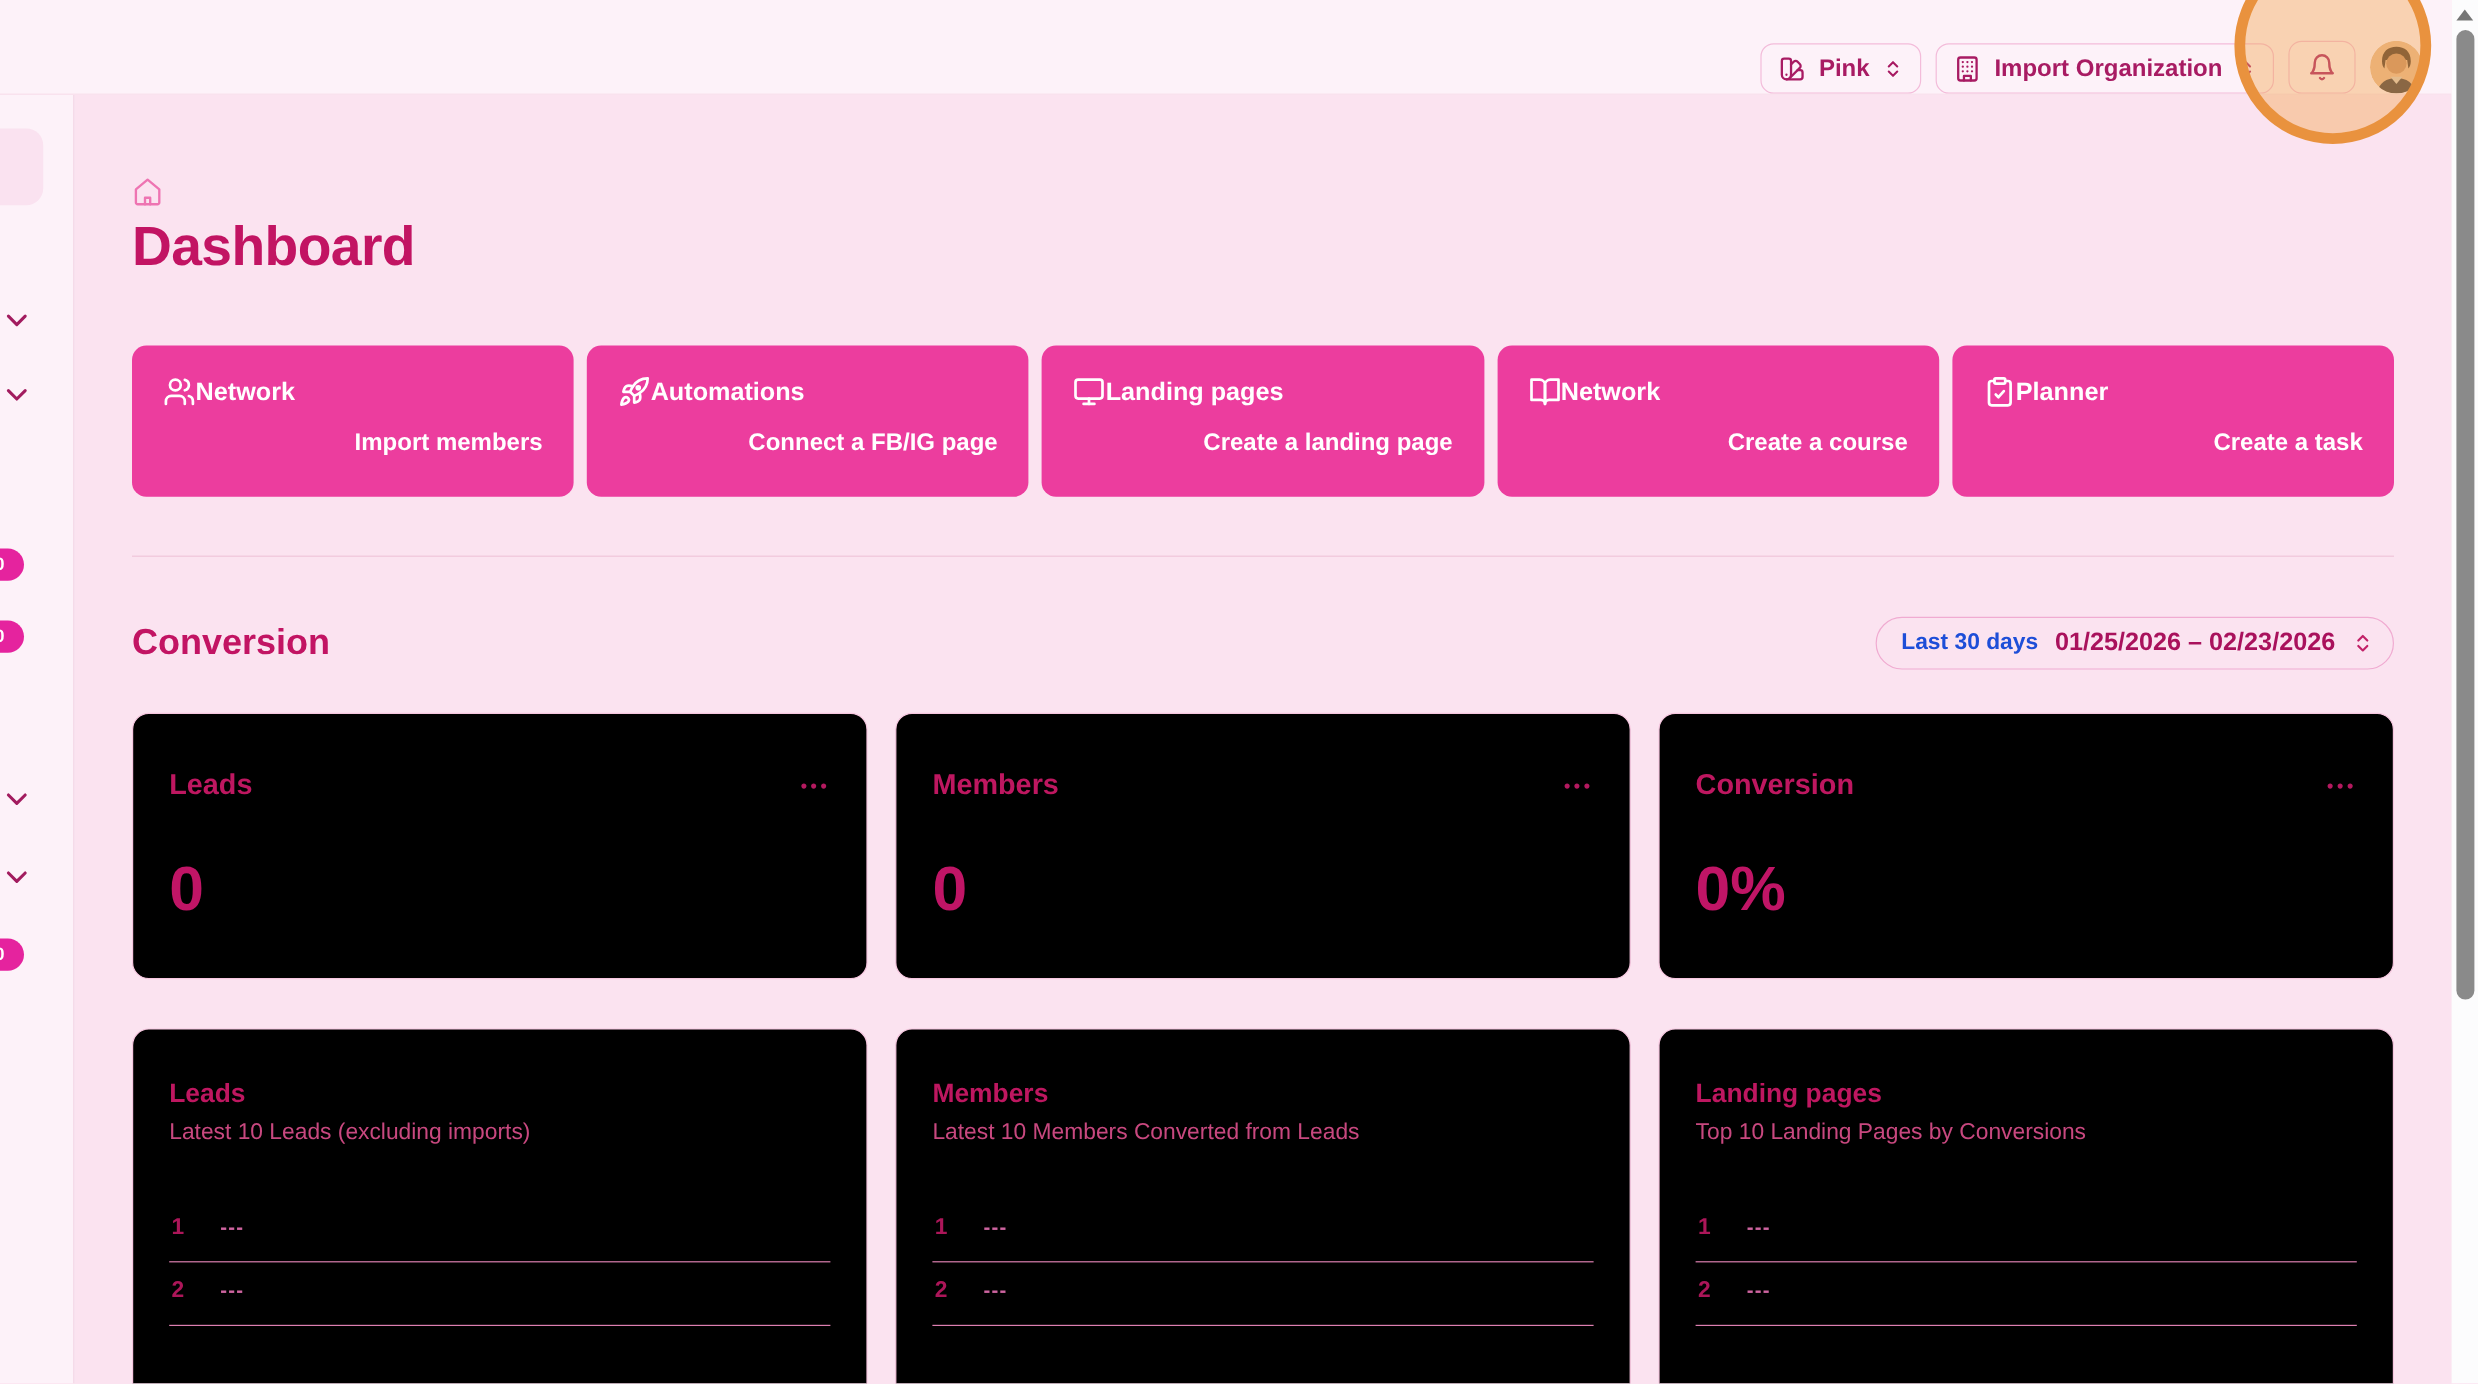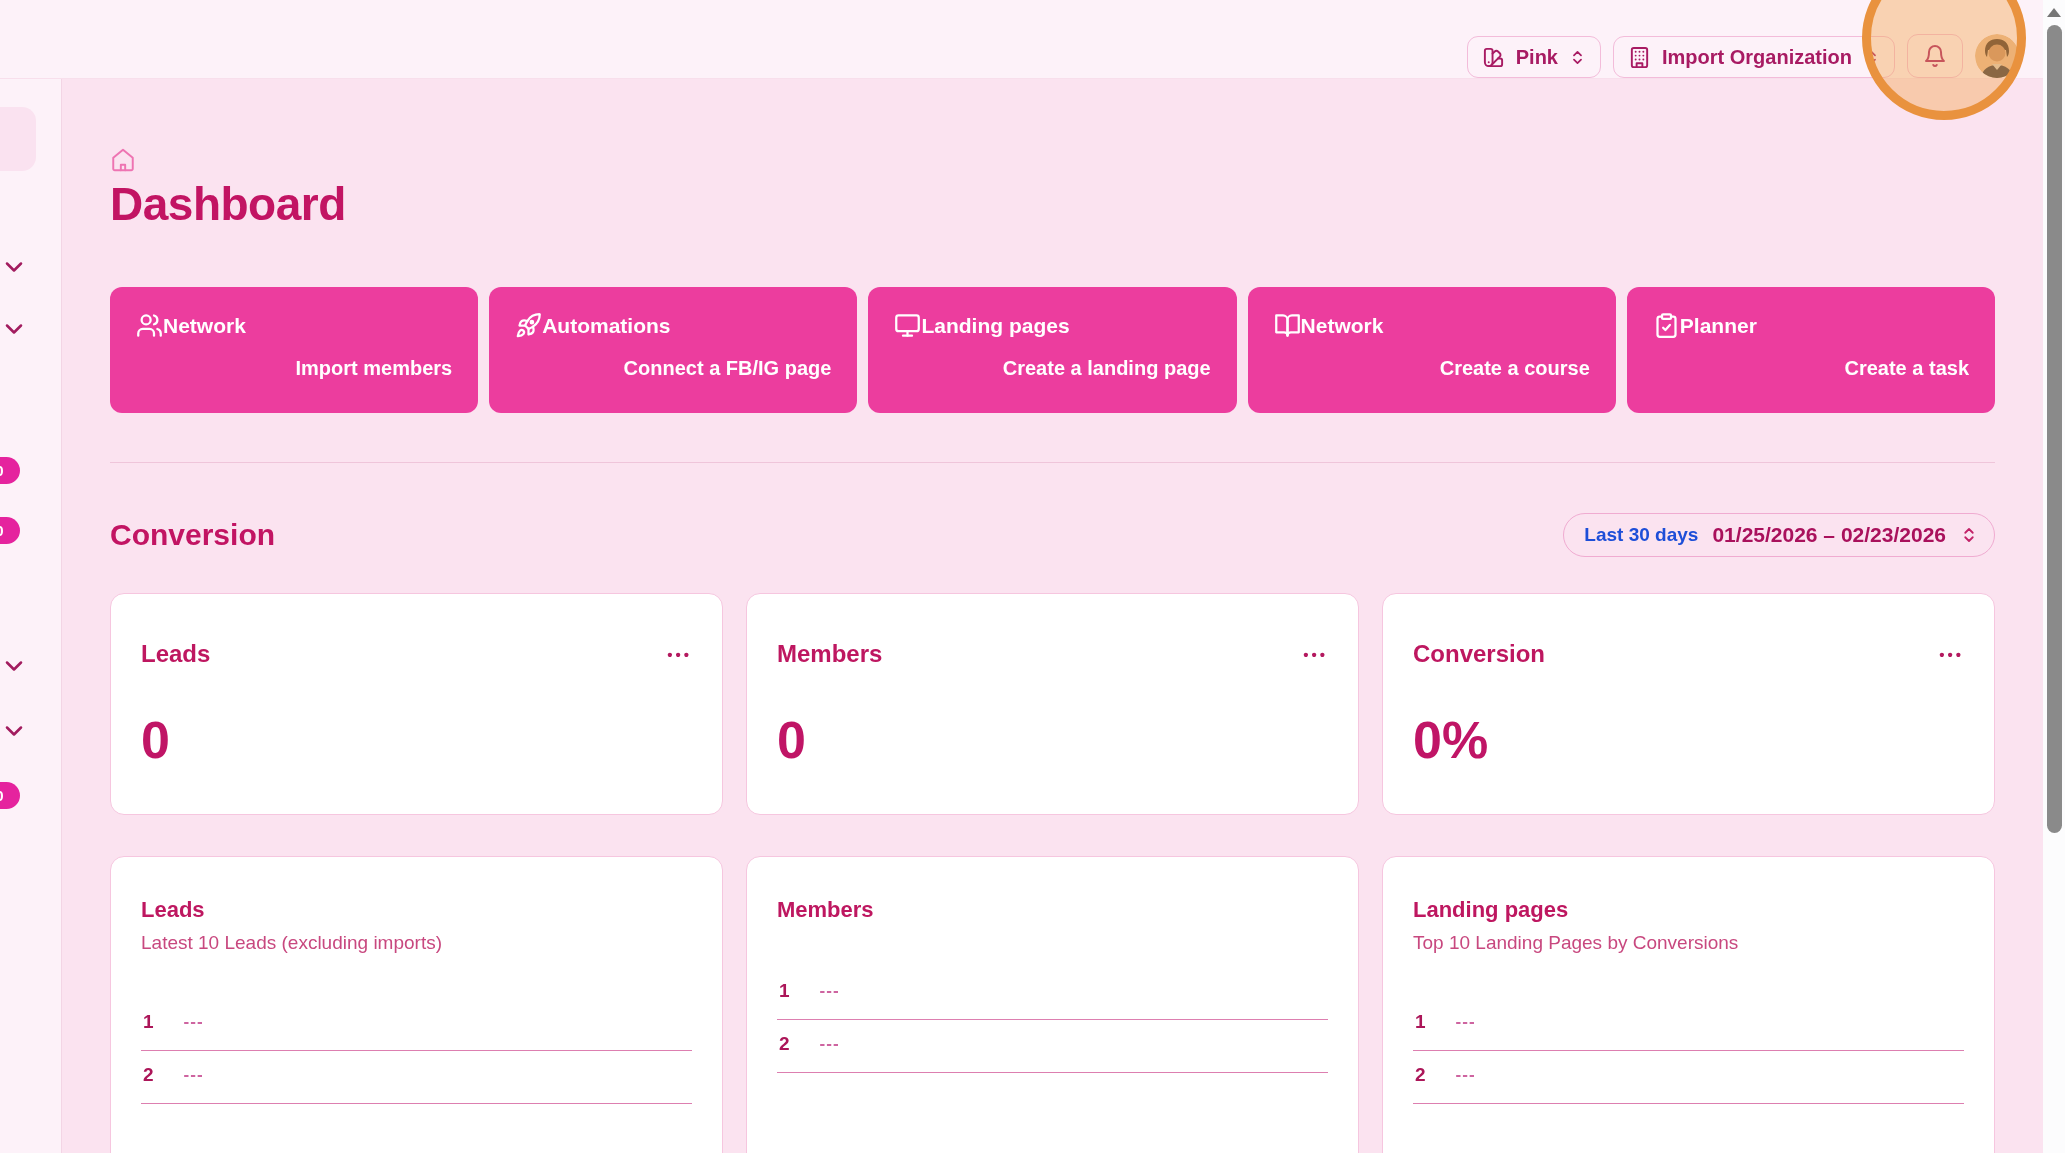--- a/index.html
+++ b/index.html
@@ -51,21 +51,21 @@
   .analytics-row { margin-top:50px; display:flex; align-items:center; justify-content:space-between; }
   h2.analytics-title { font-size:30px; font-weight:700; color:#C21463; }
   .date-pill { height:44px; border:1.5px solid #F0ABD1; border-radius:22px;
                display:flex; align-items:center; gap:14px; padding:0 16px 0 20px;
                cursor:pointer; background:transparent; }
   .date-preset { font-size:19px; font-weight:700; color:#1d4ed8; }
   .date-range { font-size:21px; font-weight:700; color:#A9115C; }
   .date-pill svg { color:#C22268; }
 
   .stats-row { margin-top:36px; display:flex; gap:23px; }
-  .card { flex:1; background:#ffffff; border:1px solid #F6C6DF; border-radius:14px; }
+  .card { flex:1; background:#000000; border:1px solid #F6C6DF; border-radius:14px; }
   .stat-card { height:222px; padding:46px 30px 0; }
   .stat-head { display:flex; justify-content:space-between; align-items:center; }
   .stat-title { font-size:24px; font-weight:700; color:#BE1760; }
   .dots { font-size:15px; letter-spacing:3px; color:#B4195F; font-weight:700; cursor:pointer; line-height:1; }
   .stat-value { margin-top:42px; font-size:52px; font-weight:600; color:#C01566; }
 
   .lists-row { margin-top:41px; display:flex; gap:23px; }
   .list-card { height:430px; padding:40px 30px; }
   .list-title { font-size:22px; font-weight:700; color:#BE1760; }
   .list-sub { margin-top:9px; font-size:19px; color:#C8487F; }
@@ -317,20 +317,21 @@
         </div>
         <div class="list-row">
           <span class="row-num">2</span>
           <span class="row-val">---</span>
         </div>
       </div>
     </div>
 
     <div class="card list-card">
       <div class="list-title">Members</div>
+      <div class="list-sub">Latest 10 Members Converted from Leads</div>
       <div class="list-rows">
         <div class="list-row">
           <span class="row-num">1</span>
           <span class="row-val">---</span>
         </div>
         <div class="list-row">
           <span class="row-num">2</span>
           <span class="row-val">---</span>
         </div>
       </div>

